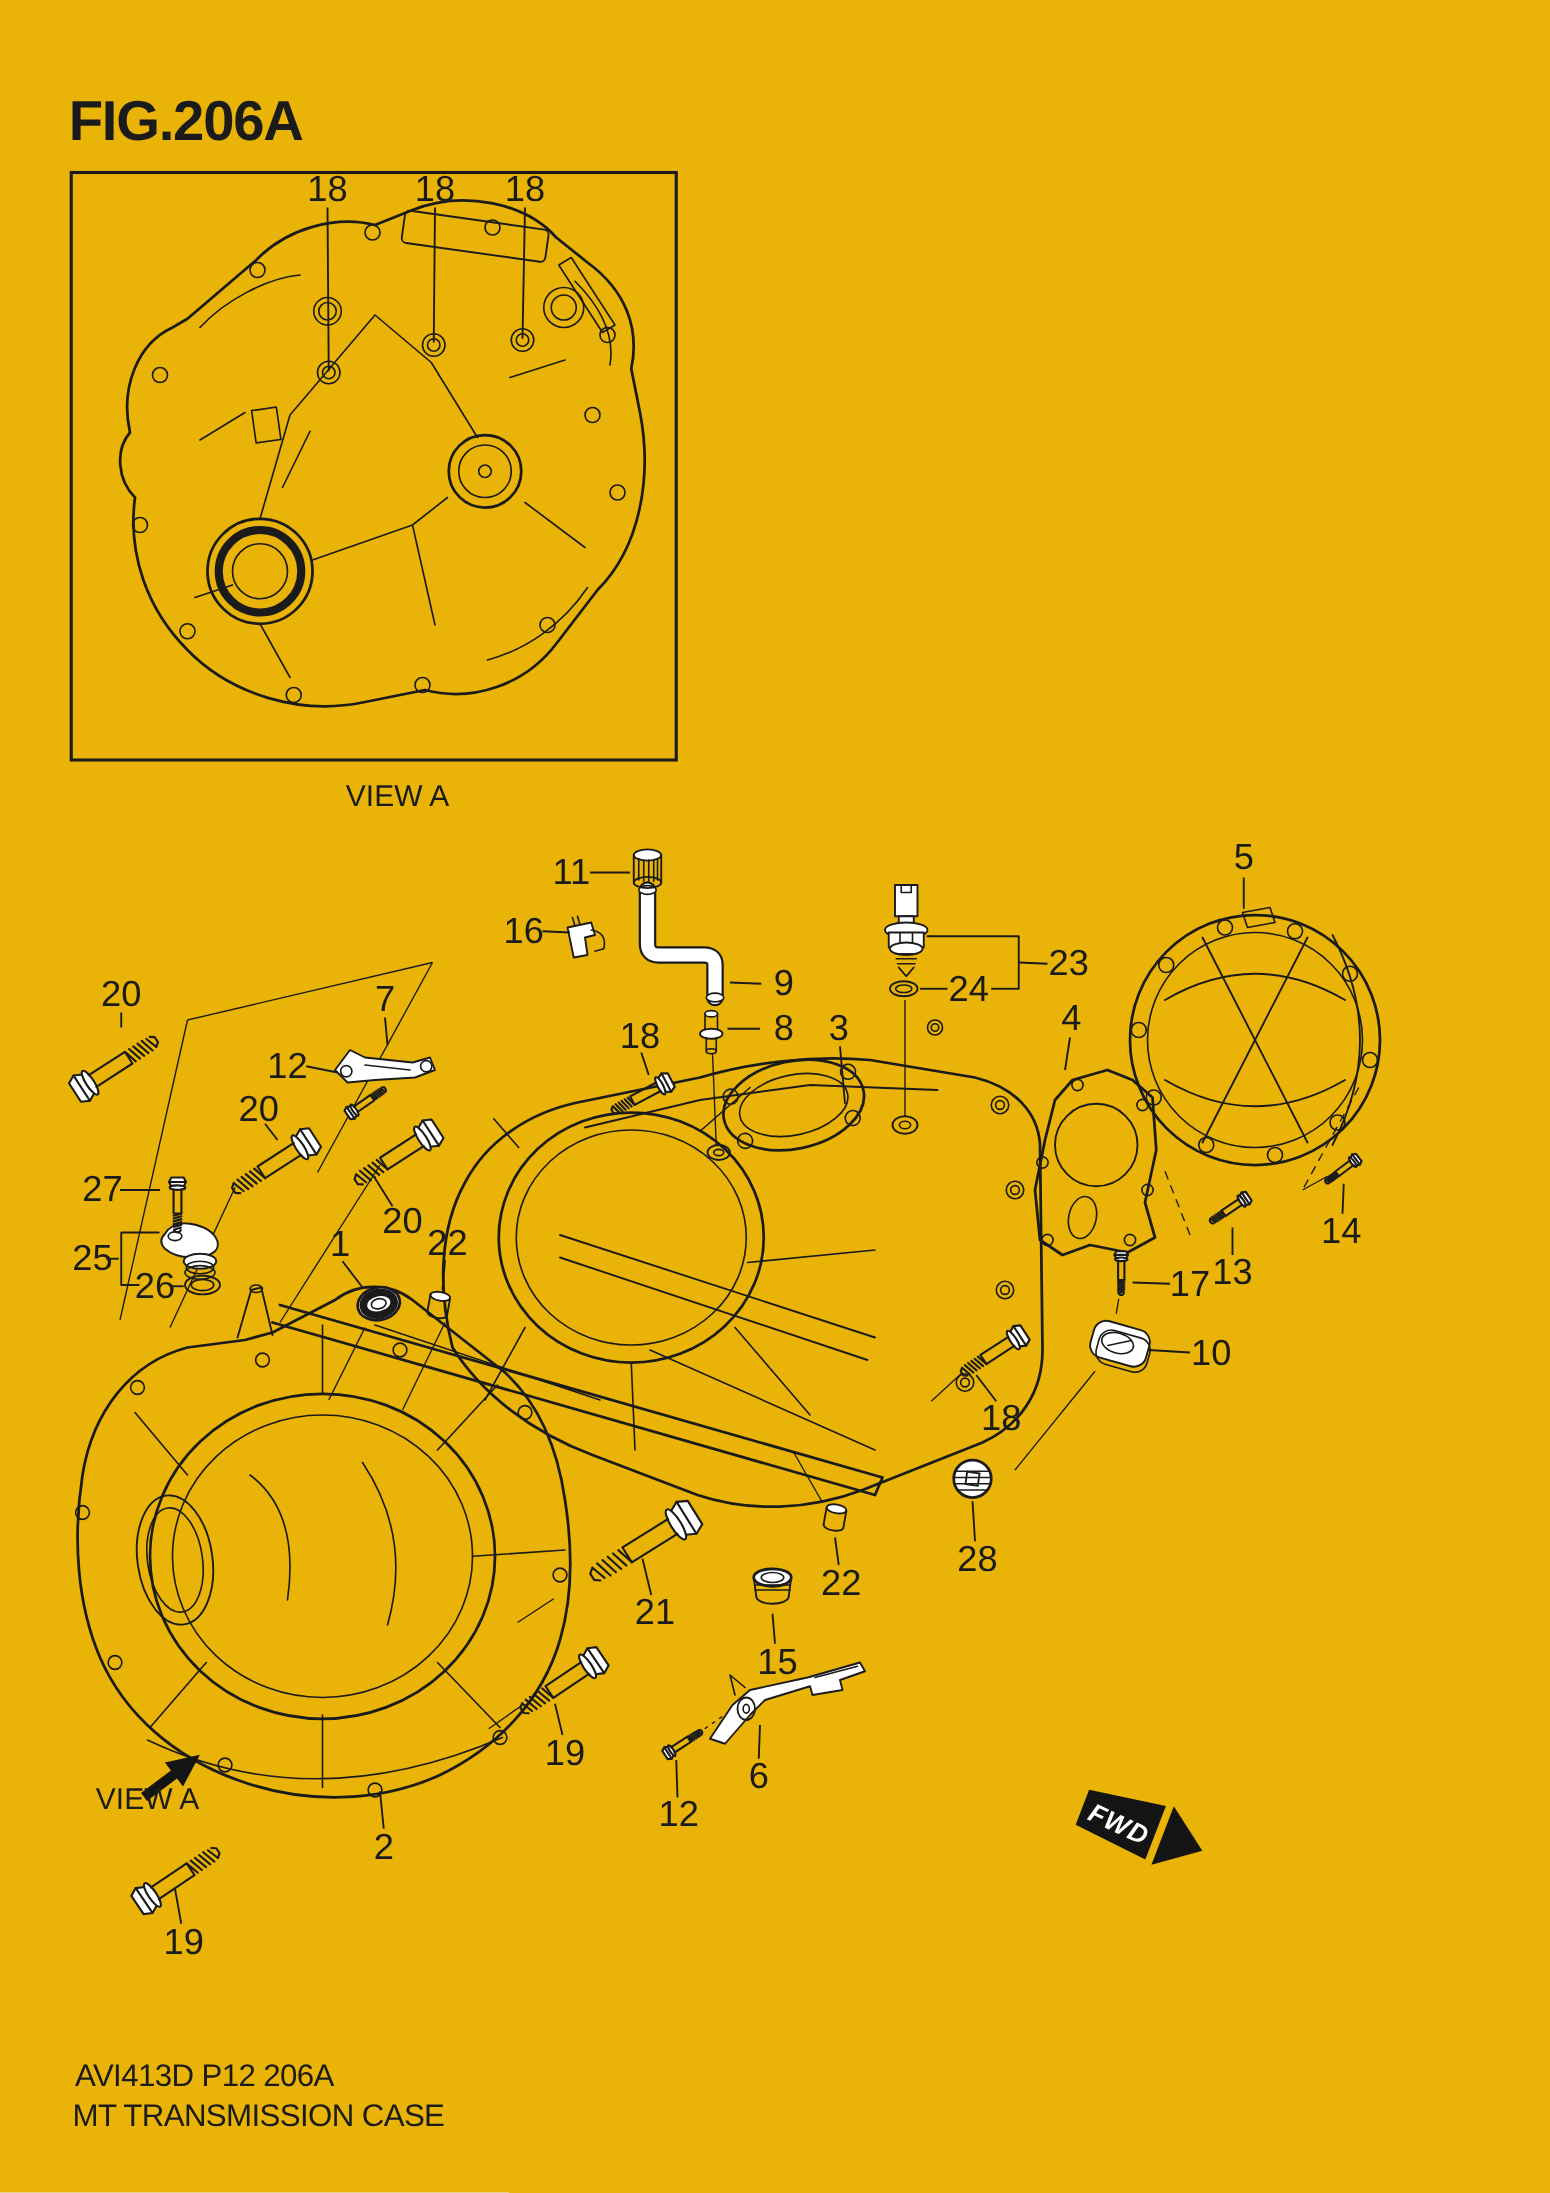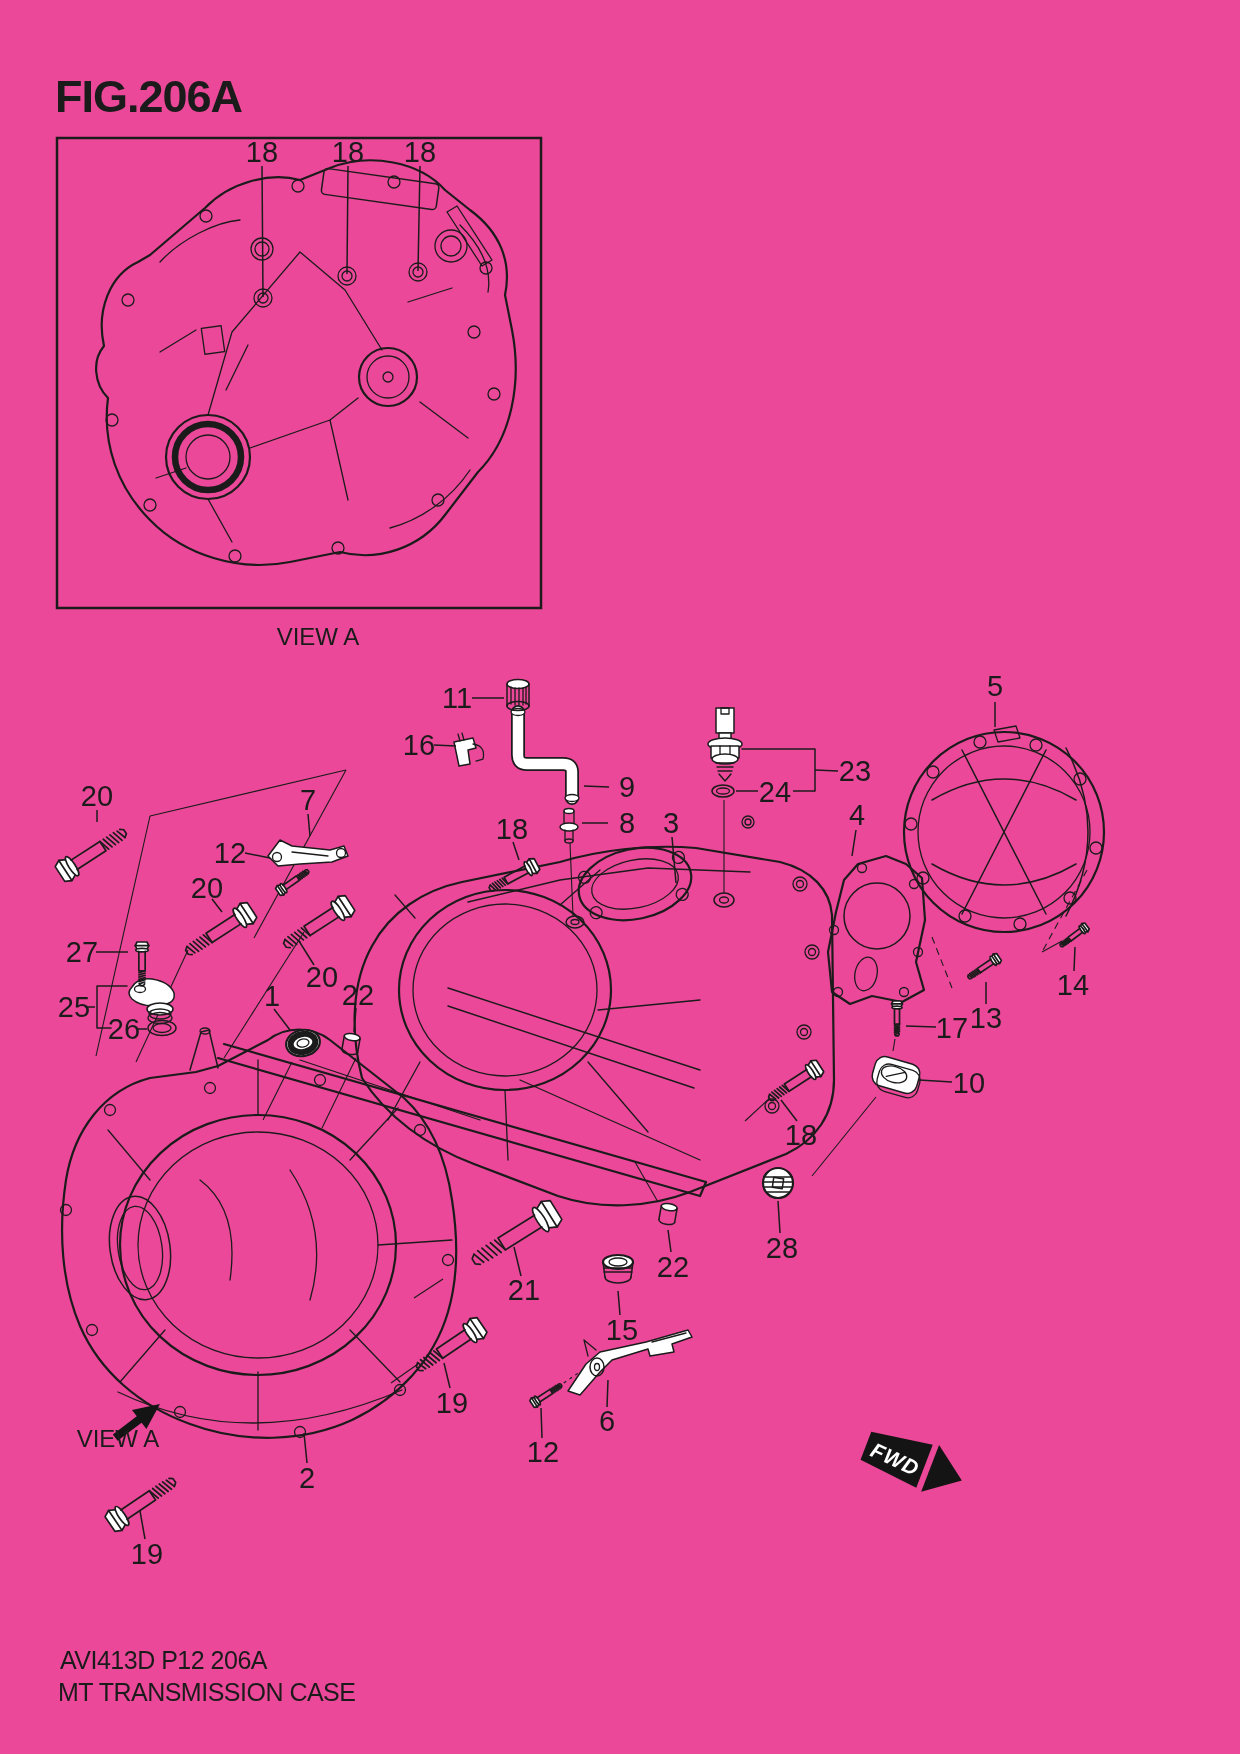--- a/index.html
+++ b/index.html
@@ -1,16 +1,16 @@
 <!DOCTYPE html>
 <html><head>
 <meta charset="utf-8">
 <style>
   html,body{margin:0;padding:0;background:#e8e8e8;}
-  .page{position:relative;width:1240px;height:1754px;margin:0 auto;background:#ec4899;
+  .page{position:relative;width:1240px;height:1754px;margin:0 auto;background:#eab308;
         font-family:"Liberation Sans",sans-serif;}
   svg{position:absolute;left:0;top:0;}
   
   .s2 {stroke:#1b1b1b;stroke-width:2.2;fill:none;stroke-linecap:round;stroke-linejoin:round;}
   .s15{stroke:#1b1b1b;stroke-width:1.5;fill:none;stroke-linecap:round;stroke-linejoin:round;}
   .s1 {stroke:#1b1b1b;stroke-width:1.3;fill:none;stroke-linecap:round;stroke-linejoin:round;}
   .cl {stroke:#1b1b1b;stroke-width:1.1;fill:none;}
   .dash{stroke-dasharray:7 5;}
   .dot {stroke-dasharray:3 4;}
   .wf {fill:#ffffff;}

